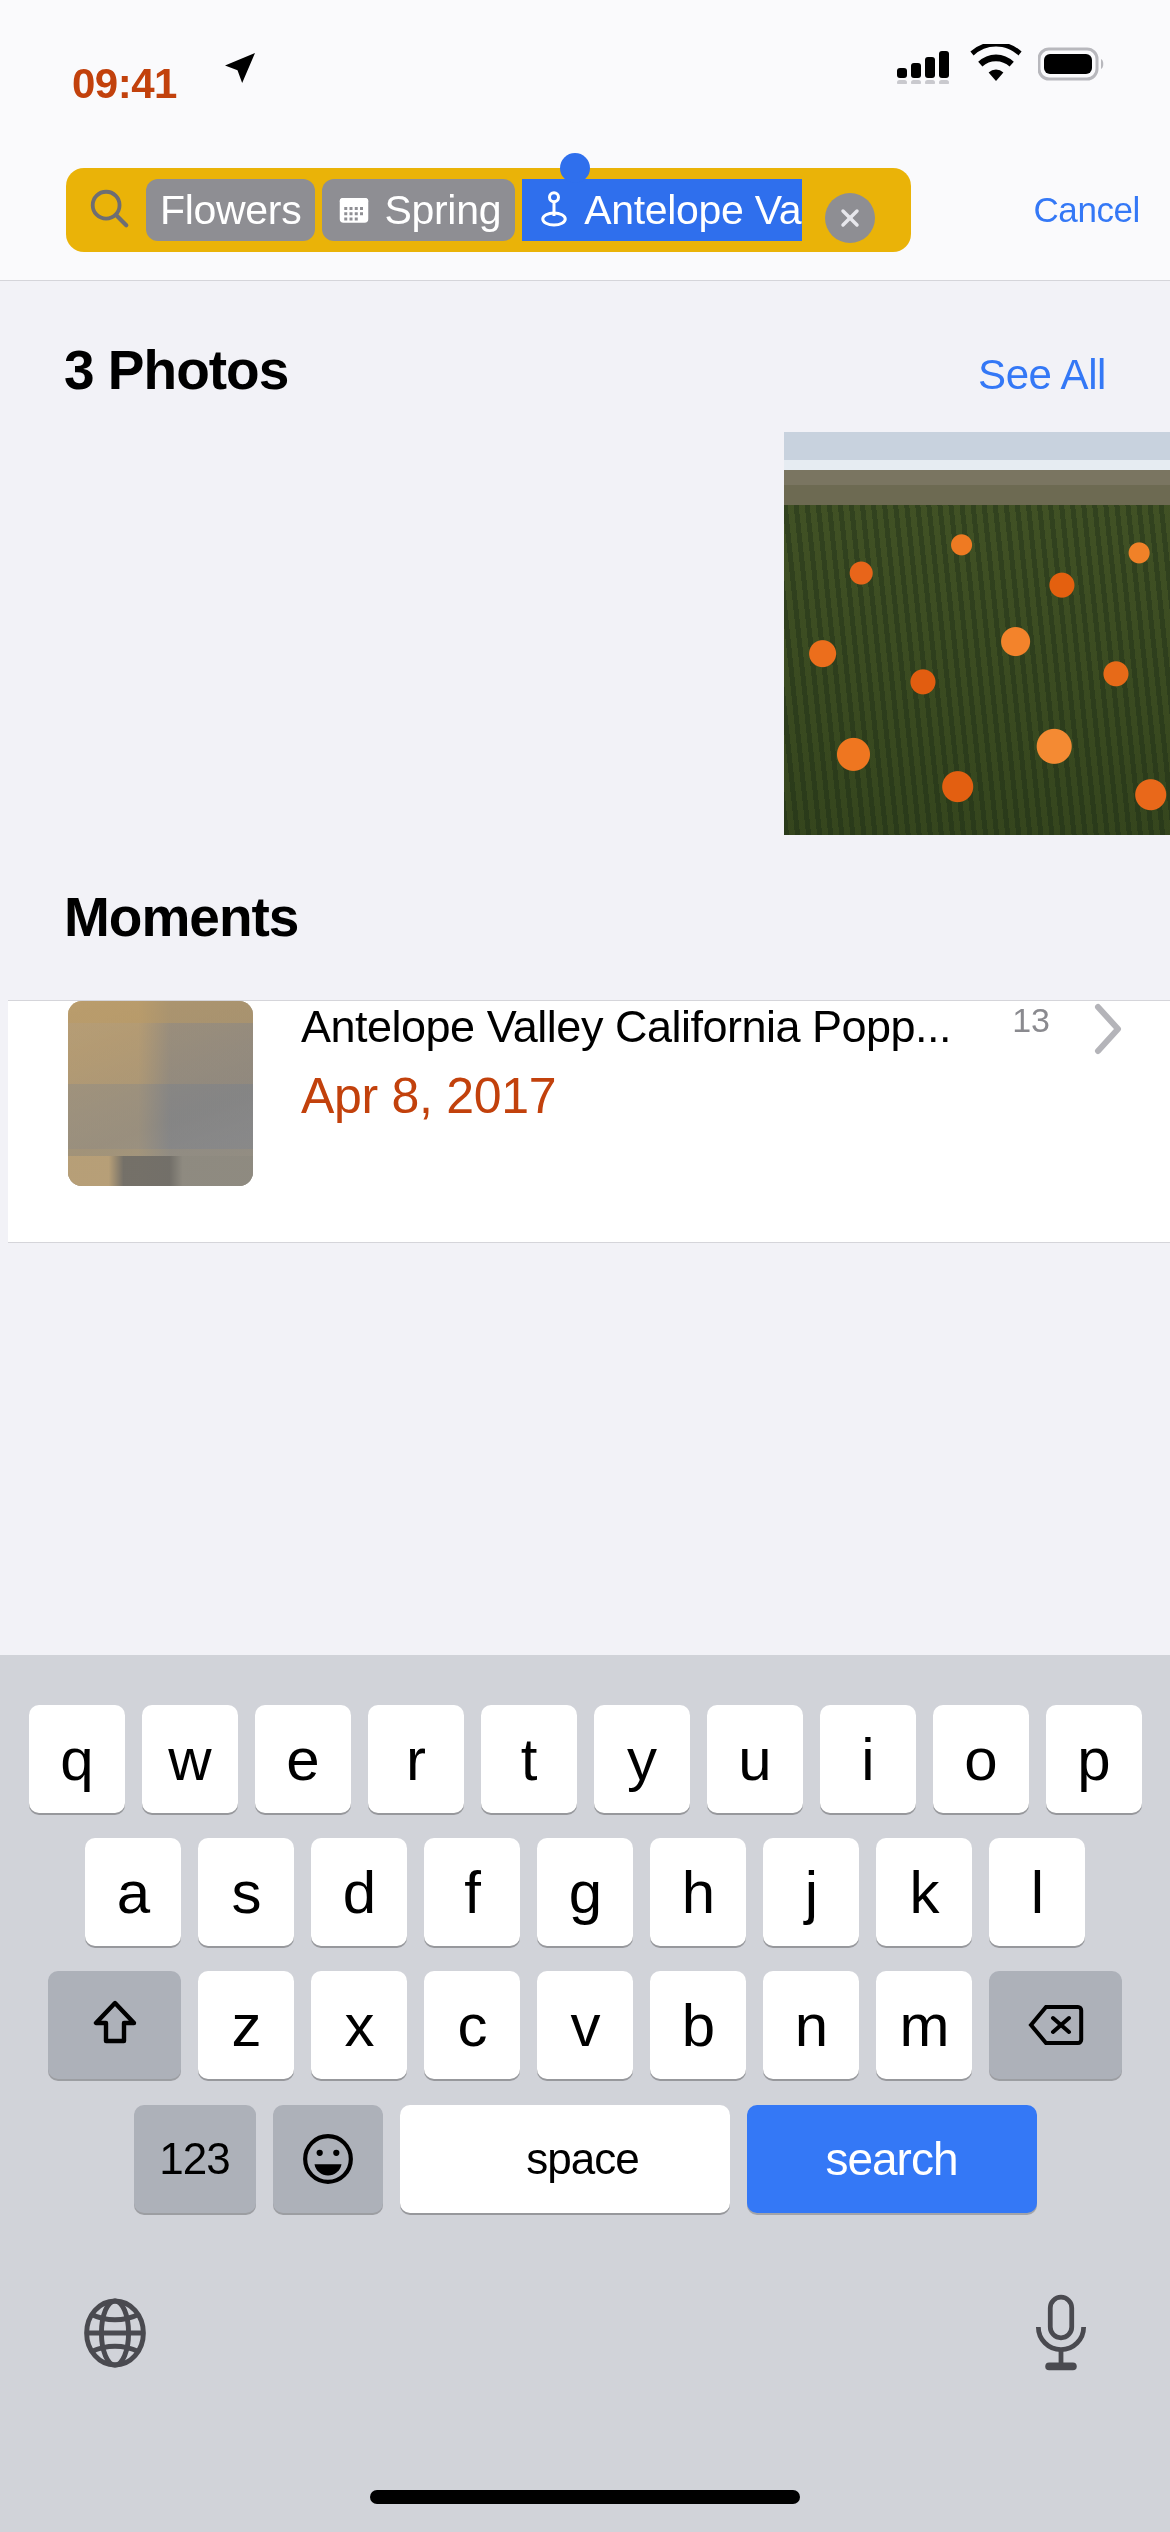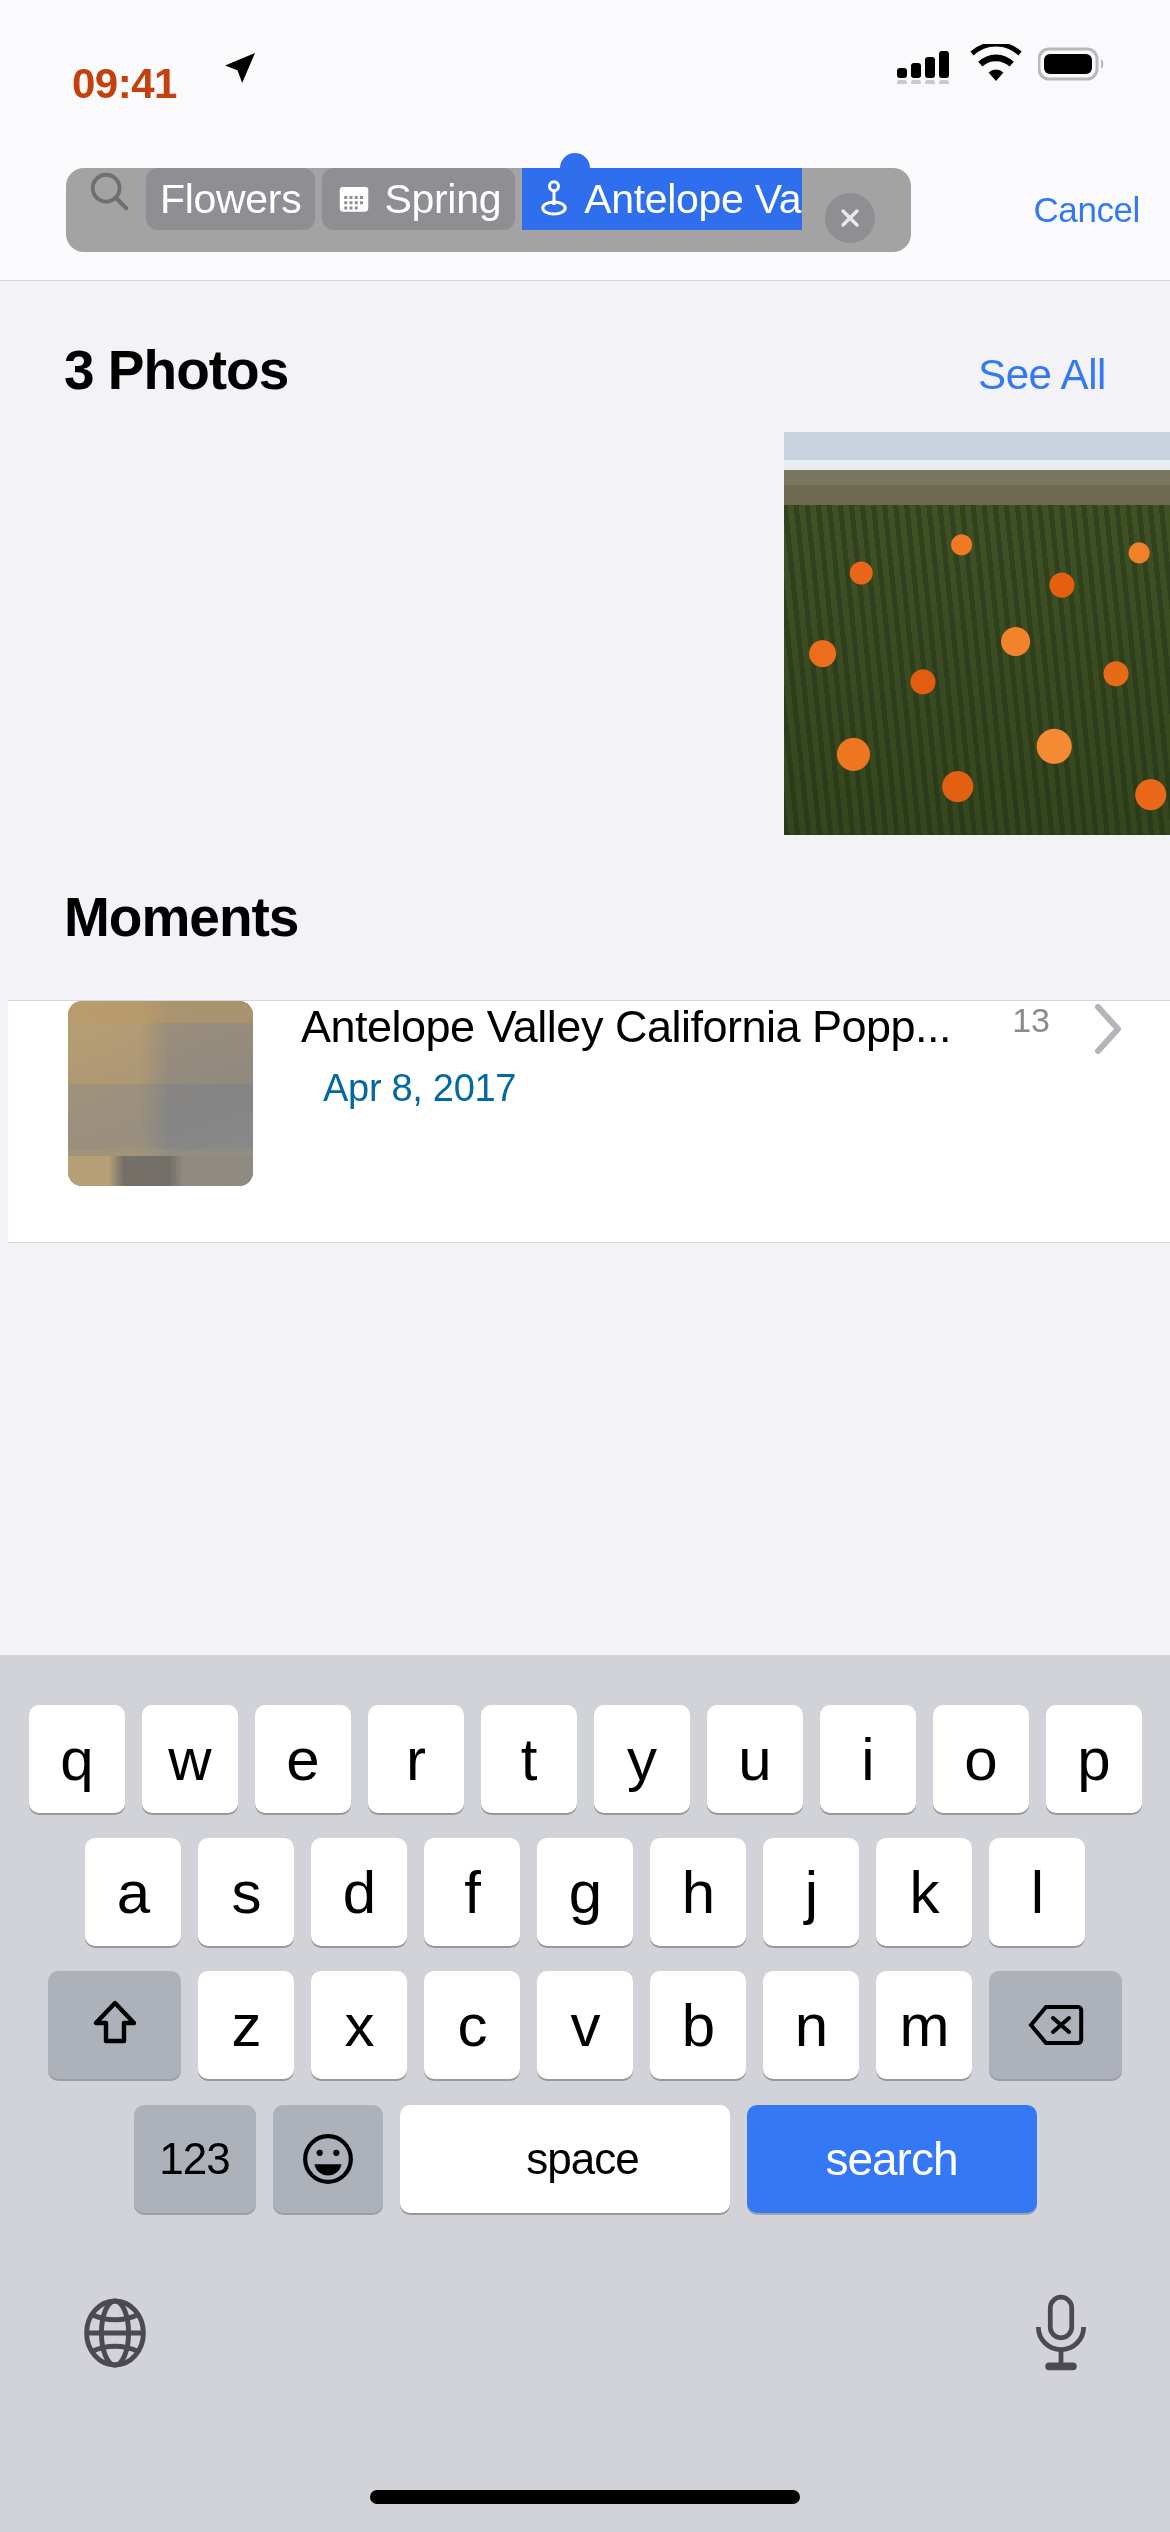--- a/index.html
+++ b/index.html
@@ -30,22 +30,22 @@
 
   
   #searchbar-wrap{
     position:absolute; top:140px; left:0; width:1170px; height:141px;
     background:#fafafc;
     border-bottom:1px solid #d5d5da;
   }
   #searchfield{
     position:absolute; left:66px; top:28px;
     width:845px; height:84px;
-    background:#a3a3a3; border-radius:18px;
-    display:flex; align-items:flex-start;
+    background:#eab308; border-radius:18px;
+    display:flex; align-items:center;
     padding-left:20px;
     overflow:hidden;
   }
   #search-icon{ flex:0 0 auto; margin-right:14px; }
   .token{
     height:62px; border-radius:12px;
     display:flex; align-items:center;
     padding:0 14px; margin-right:7px;
     font-size:41px; color:#fff;
     white-space:nowrap; flex:0 0 auto;
@@ -162,21 +162,21 @@
     content:""; position:absolute; left:0; bottom:0; width:100%; height:16%;
     background:linear-gradient(90deg,#b9a077 0 22%, #6f6c66 30% 55%, #8e8a80 62% 100%);
     opacity:.9;
   }
   #moment-text{ margin-left:48px; flex:1 1 auto; min-width:0; }
   #moment-title{
     font-size:45px; color:#000; letter-spacing:-0.5px;
     white-space:nowrap; overflow:hidden;
   }
   #moment-date{
-    font-size:38px; color:#0369a1; letter-spacing:-0.3px; margin-top:14px;margin-left:22px;
+    font-size:50px; color:#c2410c; letter-spacing:-0.3px; margin-top:14px;
   }
   #moment-count{ font-size:34px; color:#8a8a8f; margin-right:42px; }
   #moment-chevron{ margin-right:52px; display:flex; align-items:center; }
 
   
   #keyboard{
     position:absolute; left:0; top:1655px; width:1170px; height:877px;
     background:#d1d3d9;
   }
   .kb-row{ display:flex; justify-content:center; align-items:center; }

